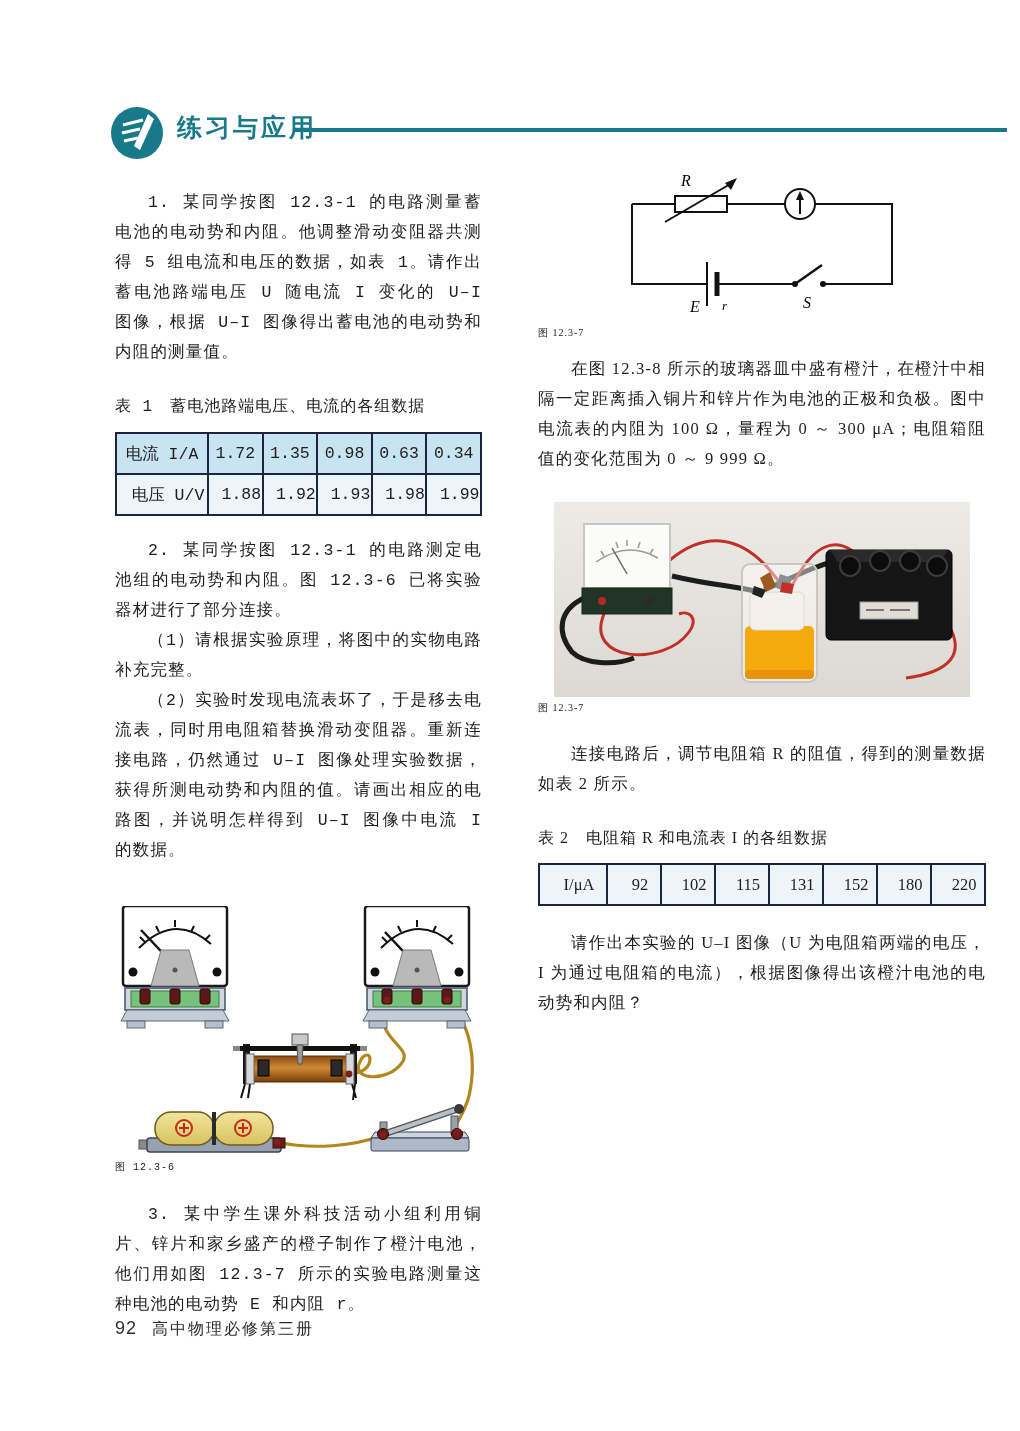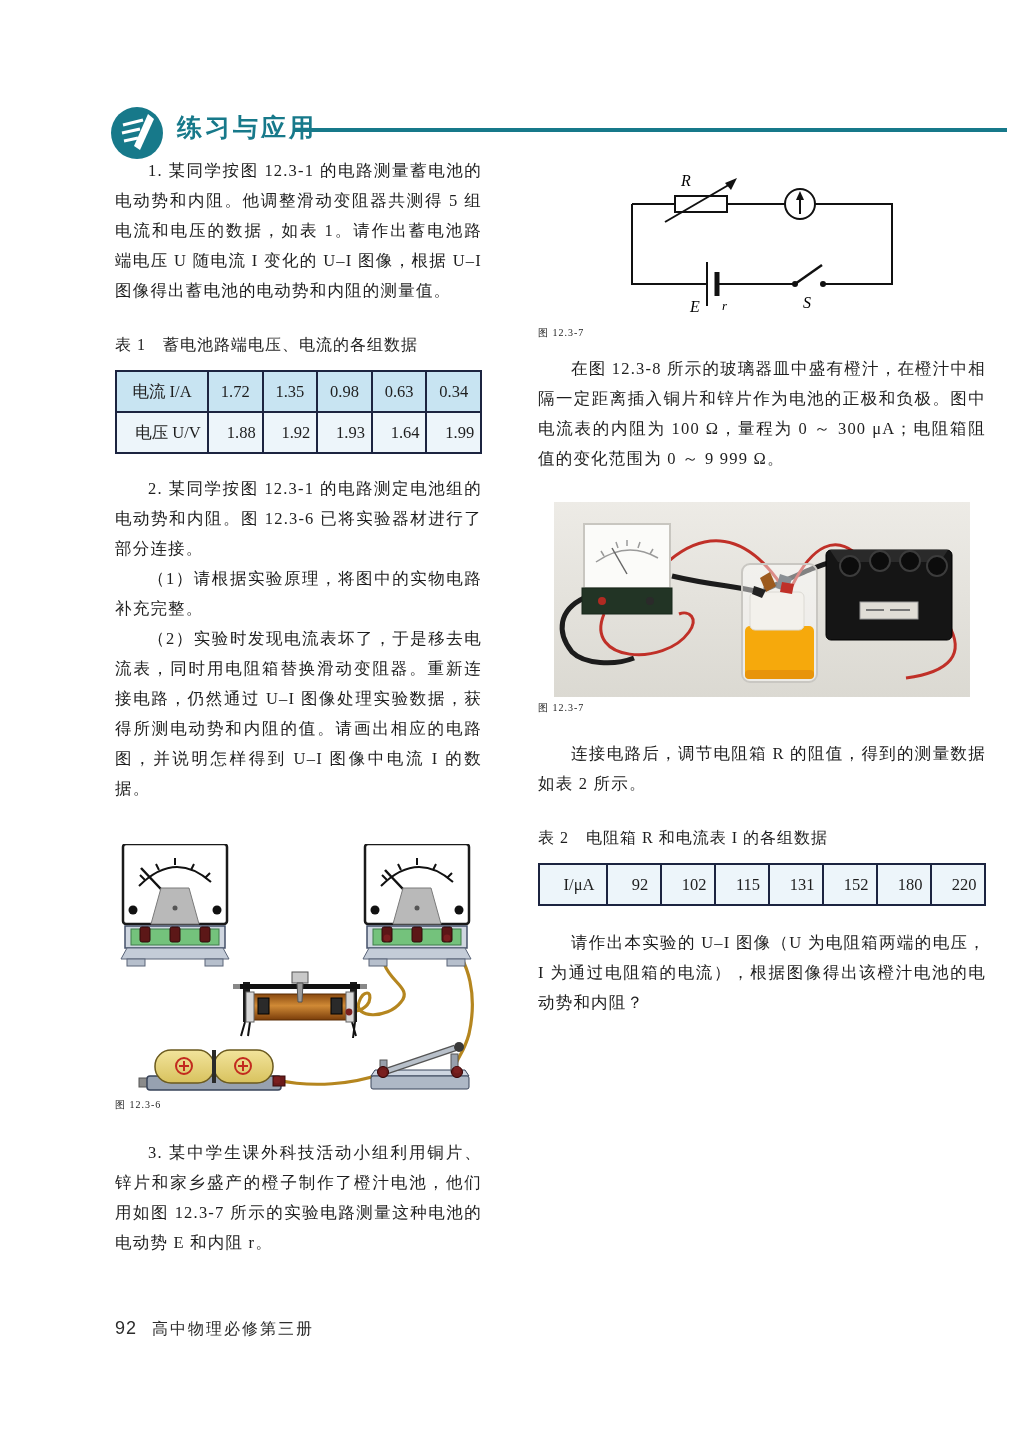--- a/index.html
+++ b/index.html
@@ -7,21 +7,21 @@
         font-family:"Liberation Serif","DejaVu Serif",serif;color:#1e1e1e;}
 
   
   .hdr-icon{position:absolute;left:110px;top:106px;width:54px;height:54px;}
   .hdr-title{position:absolute;left:177px;top:111px;margin:0;font-size:25px;font-weight:bold;
              color:#17798a;letter-spacing:3px;font-family:"Liberation Sans","DejaVu Sans",sans-serif;}
   .hdr-rule{position:absolute;left:294px;top:128px;width:713px;height:4px;background:#17798a;}
 
   
   .col{position:absolute;}
-  .col-left{left:115px;top:148px;width:367px;}
+  .col-left{left:115px;top:180px;width:367px;font-family:Liberation Mono, monospace;}
   .col-right{left:538px;top:172px;width:448px;}
 
   .para{margin:0;font-size:16.5px;line-height:30px;text-align:justify;text-indent:2em;
         letter-spacing:1.2px;}
   .mt8{margin-top:8px;} .mt20{margin-top:20px;} .mt24{margin-top:24px;} .mt26{margin-top:26px;}
   .mt14{margin-top:14px;} .mt18{margin-top:18px;} .mt22{margin-top:22px;} .mt28{margin-top:28px;}
   .mt40{margin-top:40px;}
 
   .tbl-caption{margin:24px 0 0 0;font-size:16px;line-height:30px;letter-spacing:1px;text-indent:0;}
 
@@ -85,21 +85,21 @@
         <td>1.35</td>
         <td>0.98</td>
         <td>0.63</td>
         <td>0.34</td>
       </tr>
       <tr class="row-data">
         <td class="firstcol">电压 U/V</td>
         <td>1.88</td>
         <td>1.92</td>
         <td>1.93</td>
-        <td>1.64</td>
+        <td>1.98</td>
         <td>1.99</td>
       </tr>
     </tbody>
       </table>
 
     <p class="para mt20">2. 某同学按图 12.3-1 的电路测定电池组的电动势和内阻。图 12.3-6 已将实验器材进行了部分连接。</p>
     <p class="para">（1）请根据实验原理，将图中的实物电路补充完整。</p>
     <p class="para">（2）实验时发现电流表坏了，于是移去电流表，同时用电阻箱替换滑动变阻器。重新连接电路，仍然通过 U–I 图像处理实验数据，获得所测电动势和内阻的值。请画出相应的电路图，并说明怎样得到 U–I 图像中电流 I 的数据。</p>
 
     <figure class="mt40">

